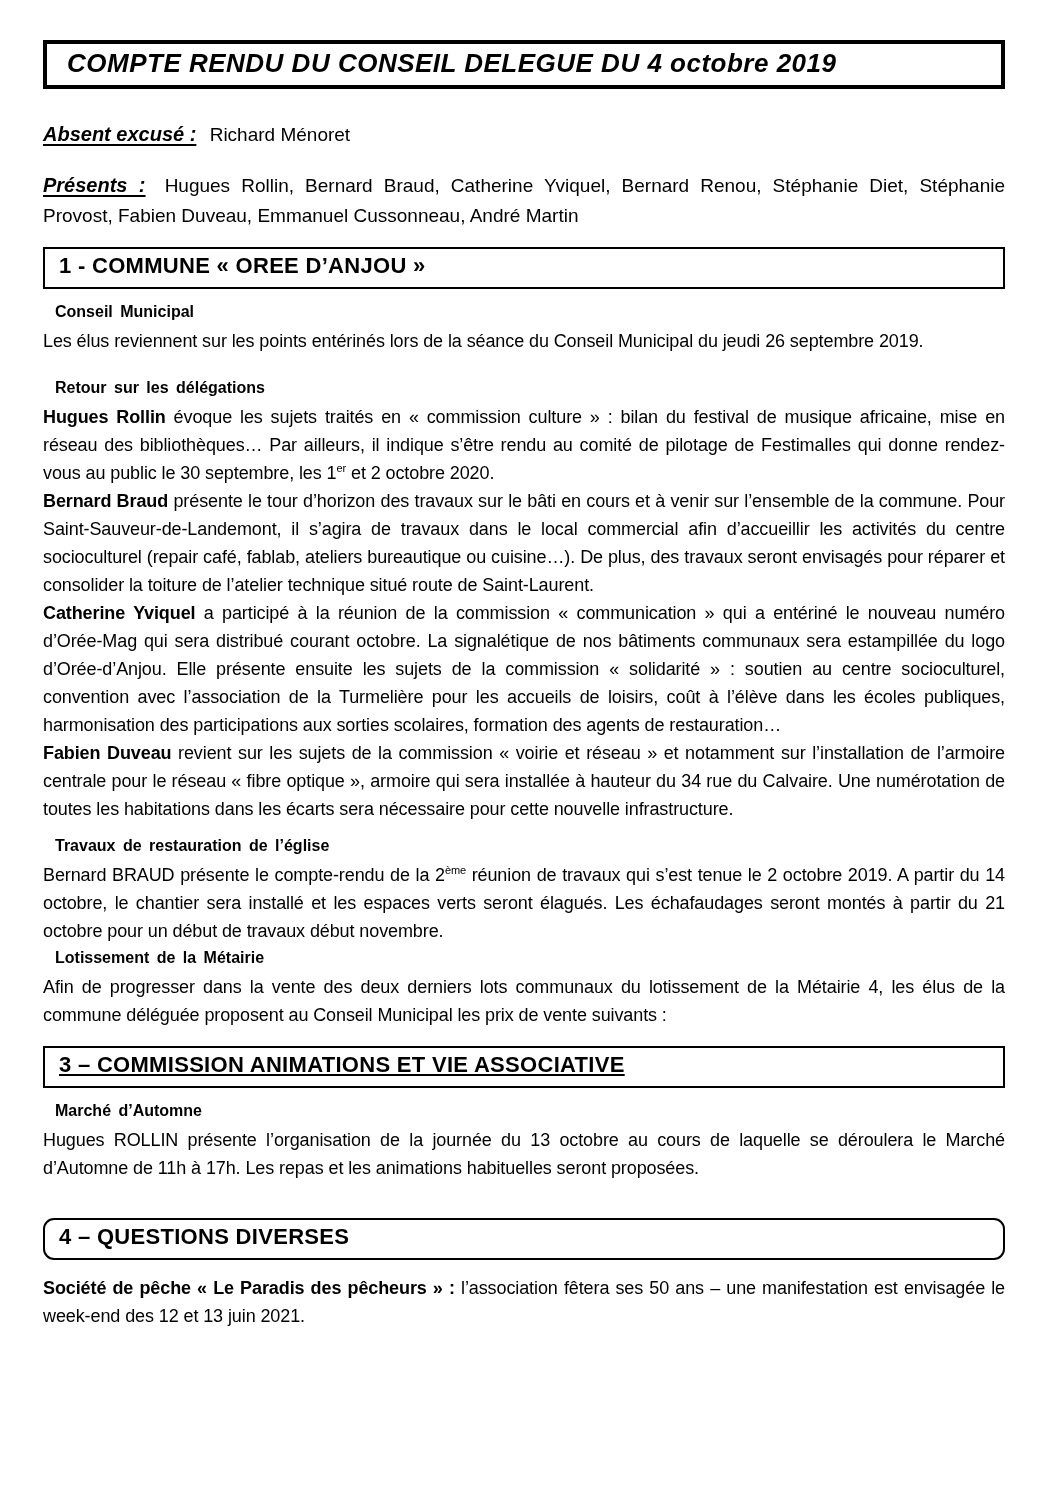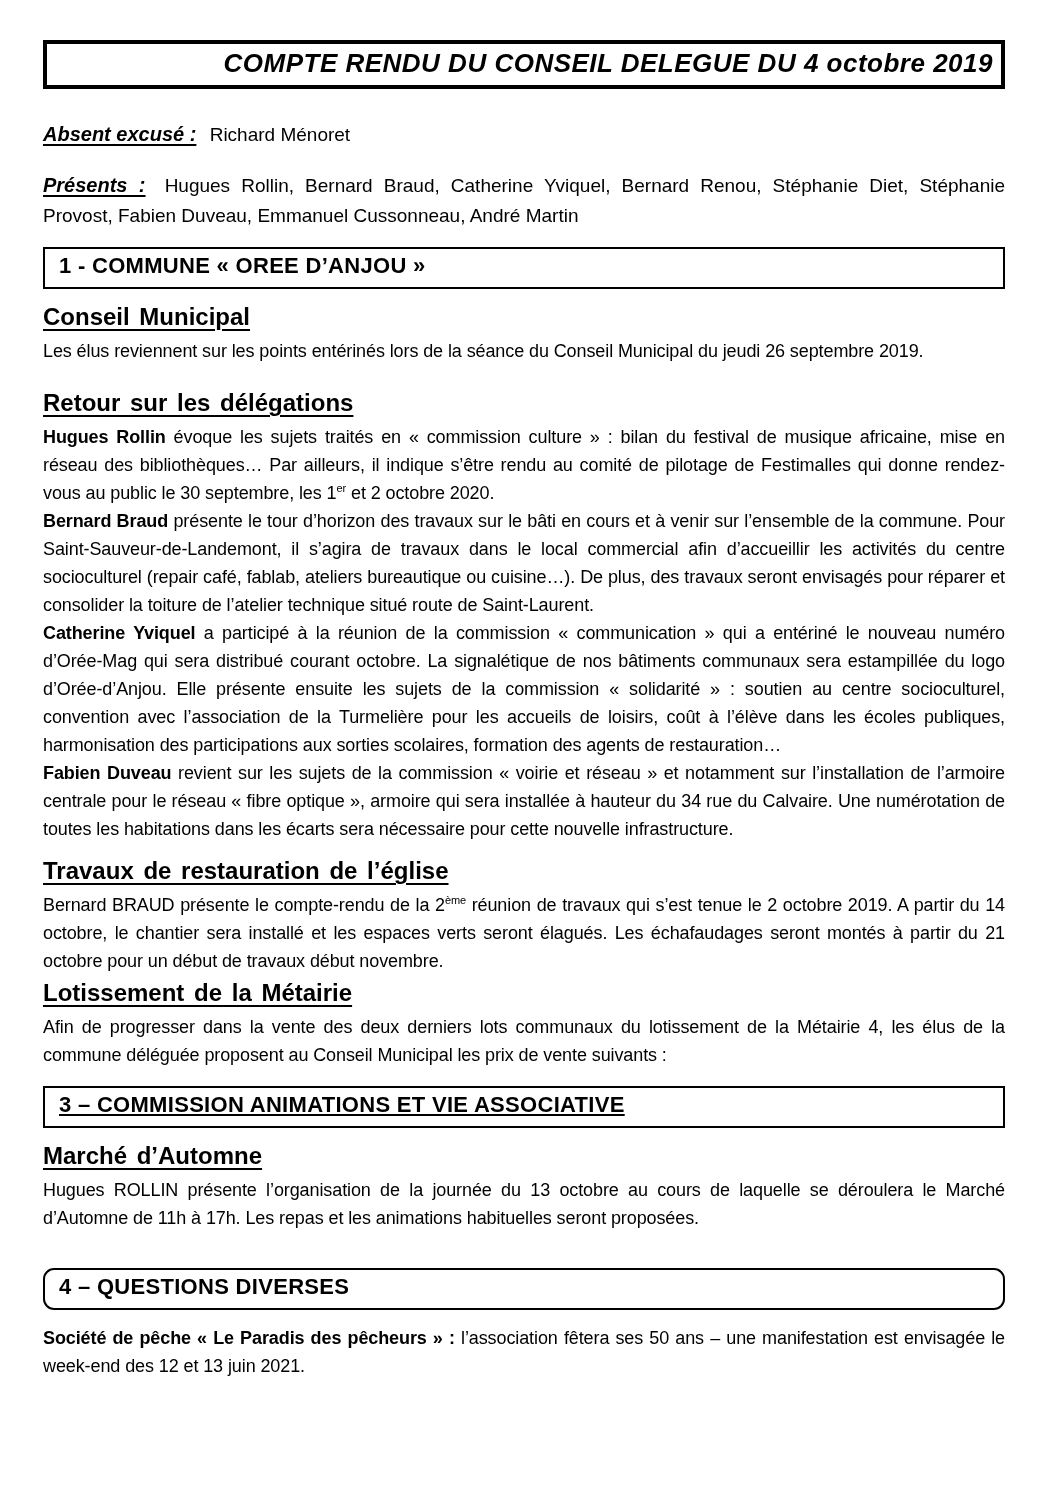--- a/index.html
+++ b/index.html
@@ -8,22 +8,22 @@
     width:1058px; height:1497px;
     background:#ffffff; color:#000000;
     font-family:"Liberation Sans", sans-serif;
     padding:40px 53px 0 43px;
     overflow:hidden;
     position:relative;
   }
   
   .title-box {
     border:4px solid #000;
-    text-align:right;
-    padding:4px 8px 6px;
+    text-align:left;
+    padding:4px 20px 6px;
     margin-bottom:30px;
   }
   .title-text {
     font-size:26px; font-weight:700; font-style:italic;
     letter-spacing:.5px;
   }
   
   .para { font-size:19px; line-height:30px; text-align:justify; }
   .inline-label {
     font-size:20px; font-weight:700; font-style:italic;
@@ -39,25 +39,25 @@
     font-size:22px; font-weight:700;
     letter-spacing:.3px;
     padding:4px 14px 8px;
     margin-bottom:4px;
   }
   .mt-s2 { margin-top:24px; }
   .mt-s3 { margin-top:17px;text-decoration:underline; }
   .mt-s4 { margin-top:36px;border-radius:11px; }
   
   .subhead {
-    font-size:24px; font-weight:700;
+    font-size:16px; font-weight:700;
     word-spacing:3px;
-    text-decoration:underline; text-decoration-thickness:2px;
+    text-decoration-thickness:2px;
     text-underline-offset:4px;
-    margin:14px 0 6px;
+    margin:14px 12px 6px;
   }
   .subhead.tight { margin-top:4px; }
   .subhead.more  { margin-top:24px; }
   
   .body-p {
     font-size:18px; line-height:28px;
     text-align:justify;
     letter-spacing:-.1px;
   }
   .body-p.mt { margin-top:14px; }

